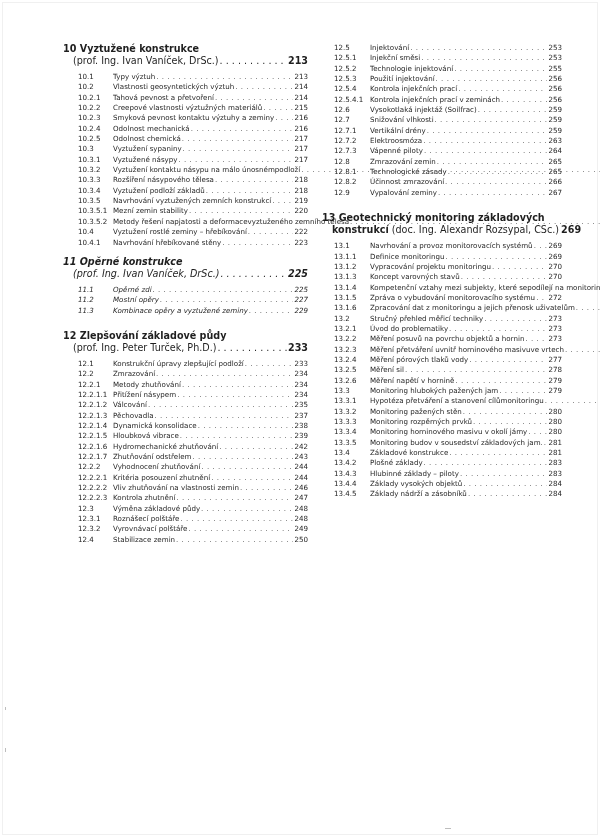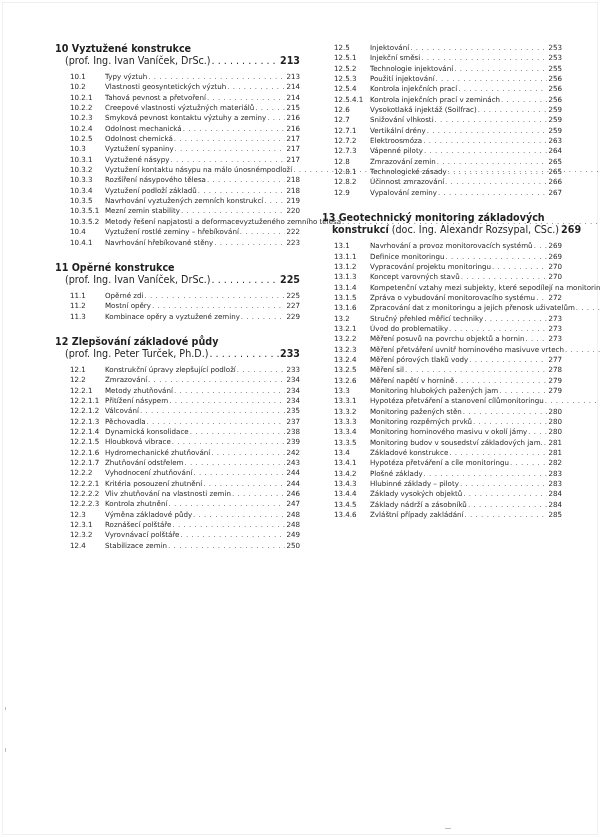--- a/index.html
+++ b/index.html
@@ -2,21 +2,21 @@
 <html><head>
 <meta charset="utf-8">
 <style>
   html, body { margin: 0; padding: 0; }
   body {
     width: 600px; height: 837px; background: #ffffff; position: relative; overflow: hidden;
     font-family: "DejaVu Sans", "Liberation Sans", sans-serif; color: #1f1f1f;
   }
   .page-edge { position: absolute; left: 2px; top: 2px; width: 594px; height: 831px; border: 1px solid #f0f0f0; }
   .col { position: absolute; }
-  .col-left { left: 55px; top: 43px; width: 245px; }
+  .col-left { left: 63px; top: 43px; width: 245px; }
   .col-right { left: 322px; top: 43px; width: 240px; }
 
   .chapter { margin-bottom: 8px; }
   .ch-head { font-weight: bold; font-size: 9.6px; line-height: 12px; white-space: nowrap; }
   .ch-num { display: inline-block; }
   .ch-sub { font-size: 9.6px; line-height: 12px; display: flex; padding-left: 10px; white-space: nowrap; }
   .ch-sub .ch-bold { font-weight: bold; margin-right: 3px; }
   .ch-sub .dots { flex: 1; overflow: hidden; margin: 0 1px; }
   .ch-sub .pg { font-weight: bold; }
   .entries { margin-top: 5px; }
@@ -193,21 +193,21 @@
           <div class="entry">
             <span class="num">10.4.1</span>
             <span class="body">
               <span class="title">Navrhování hřebíkované stěny</span>
               <span class="dots dotfill"></span>
               <span class="pg">223</span>
             </span>
           </div>
         </div>
       </div>
-      <div class="chapter" style="margin-top: 14px;">
+      <div class="chapter" style="margin-top: 8px; font-style: italic;">
         <div class="ch-head"><span class="ch-num">11</span> <span class="ch-title">Opěrné konstrukce</span></div>
         <div class="ch-sub">
           <span class="ch-author">(prof. Ing. Ivan Vaníček, DrSc.)</span>
           <span class="dots dotfill"></span>
           <span class="pg">225</span>
         </div>
         <div class="entries">
           <div class="entry">
             <span class="num">11.1</span>
             <span class="body">
@@ -706,28 +706,20 @@
           </div>
           <div class="entry">
             <span class="num">13.4</span>
             <span class="body">
               <span class="title">Základové konstrukce</span>
               <span class="dots dotfill"></span>
               <span class="pg">281</span>
             </span>
           </div>
           <div class="entry">
-            <span class="num">13.4.1</span>
-            <span class="body">
-              <span class="title">Hypotéza přetváření a cíle monitoringu</span>
-              <span class="dots dotfill"></span>
-              <span class="pg">282</span>
-            </span>
-          </div>
-          <div class="entry">
             <span class="num">13.4.2</span>
             <span class="body">
               <span class="title">Plošné základy</span>
               <span class="dots dotfill"></span>
               <span class="pg">283</span>
             </span>
           </div>
           <div class="entry">
             <span class="num">13.4.3</span>
             <span class="body">
@@ -743,28 +735,20 @@
               <span class="dots dotfill"></span>
               <span class="pg">284</span>
             </span>
           </div>
           <div class="entry">
             <span class="num">13.4.5</span>
             <span class="body">
               <span class="title">Základy nádrží a zásobníků</span>
               <span class="dots dotfill"></span>
               <span class="pg">284</span>
-            </span>
-          </div>
-          <div class="entry">
-            <span class="num">13.4.6</span>
-            <span class="body">
-              <span class="title">Zvláštní případy zakládání</span>
-              <span class="dots dotfill"></span>
-              <span class="pg">285</span>
             </span>
           </div>
         </div>
       </div>
     </div>
 </div>
 
 <div class="speck" style="left:5px;top:707px;width:1px;height:3px"></div>
 <div class="speck" style="left:5px;top:748px;width:1px;height:4px"></div>
 <div class="speck" style="left:445px;top:828px;width:6px;height:1px"></div>

